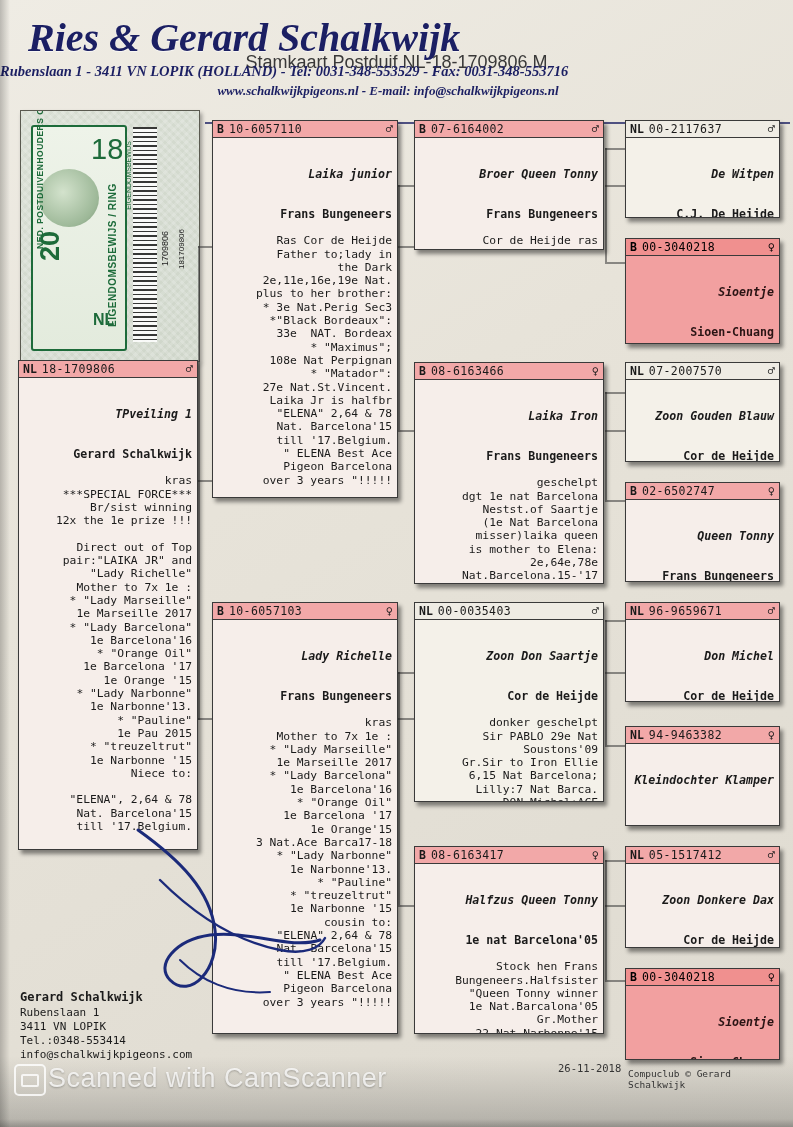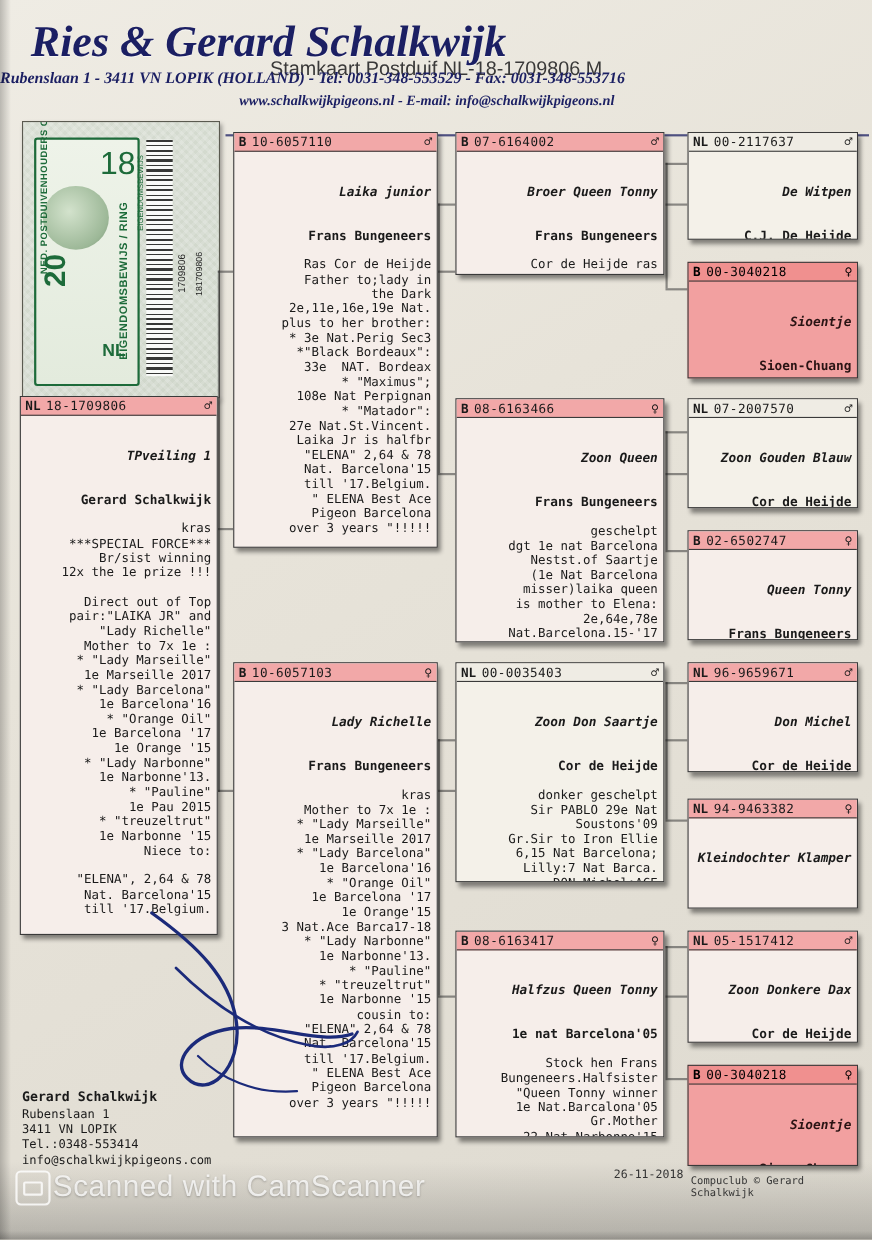--- a/index.html
+++ b/index.html
@@ -380,21 +380,21 @@
     </div>
   </div>
 
   <div class="card red" style="left:414px;top:362px;width:190px;height:222px;">
     <div class="bar">
       <span class="cc">B</span>
       <span class="ring">08-6163466</span>
       <span class="sex">♀</span>
     </div>
     <div class="body">
-      <span class="nm">Zoon Queen</span>
+      <span class="nm">Laika Iron</span>
       <span class="nm2">Frans Bungeneers</span>
       <span>geschelpt
 dgt 1e nat Barcelona
 Nestst.of Saartje
 (1e Nat Barcelona
 misser)laika queen
 is mother to Elena:
 2e,64e,78e
 Nat.Barcelona.15-'17
 " ELENA Best Ace

